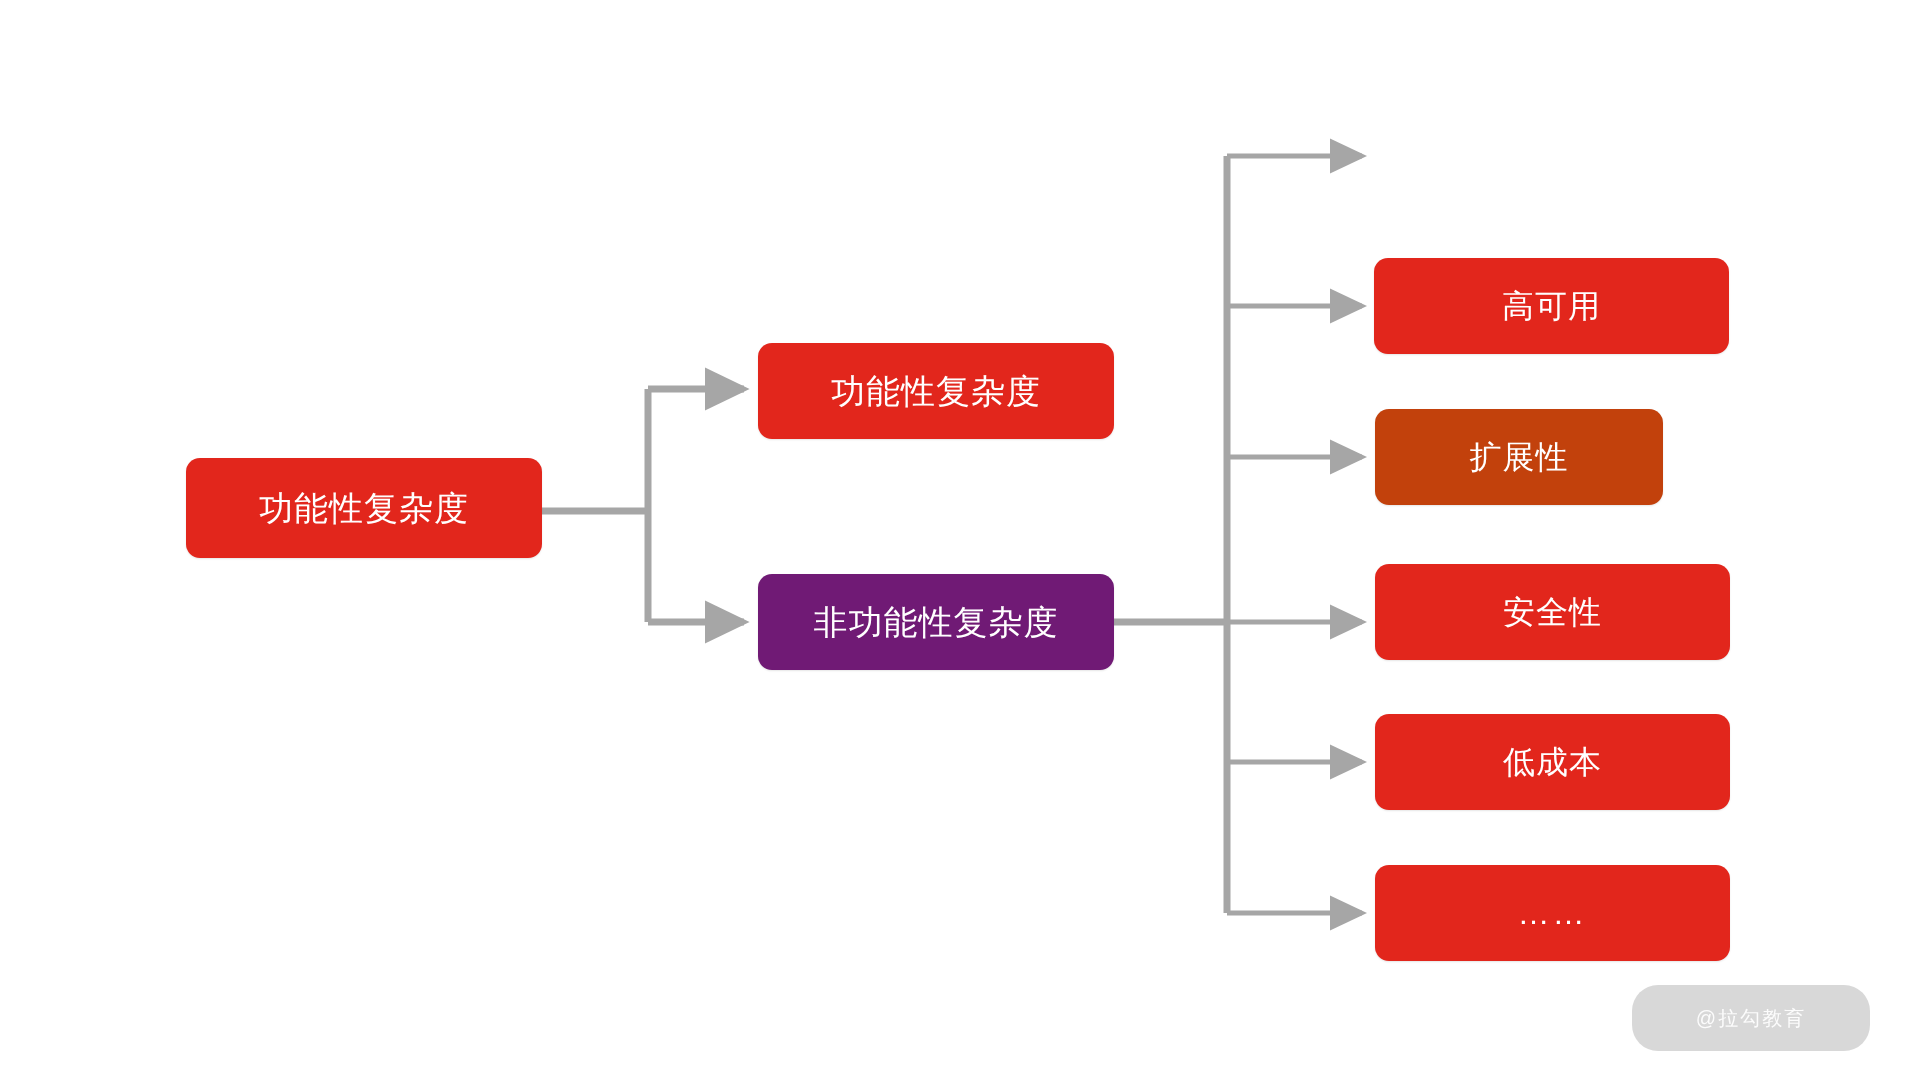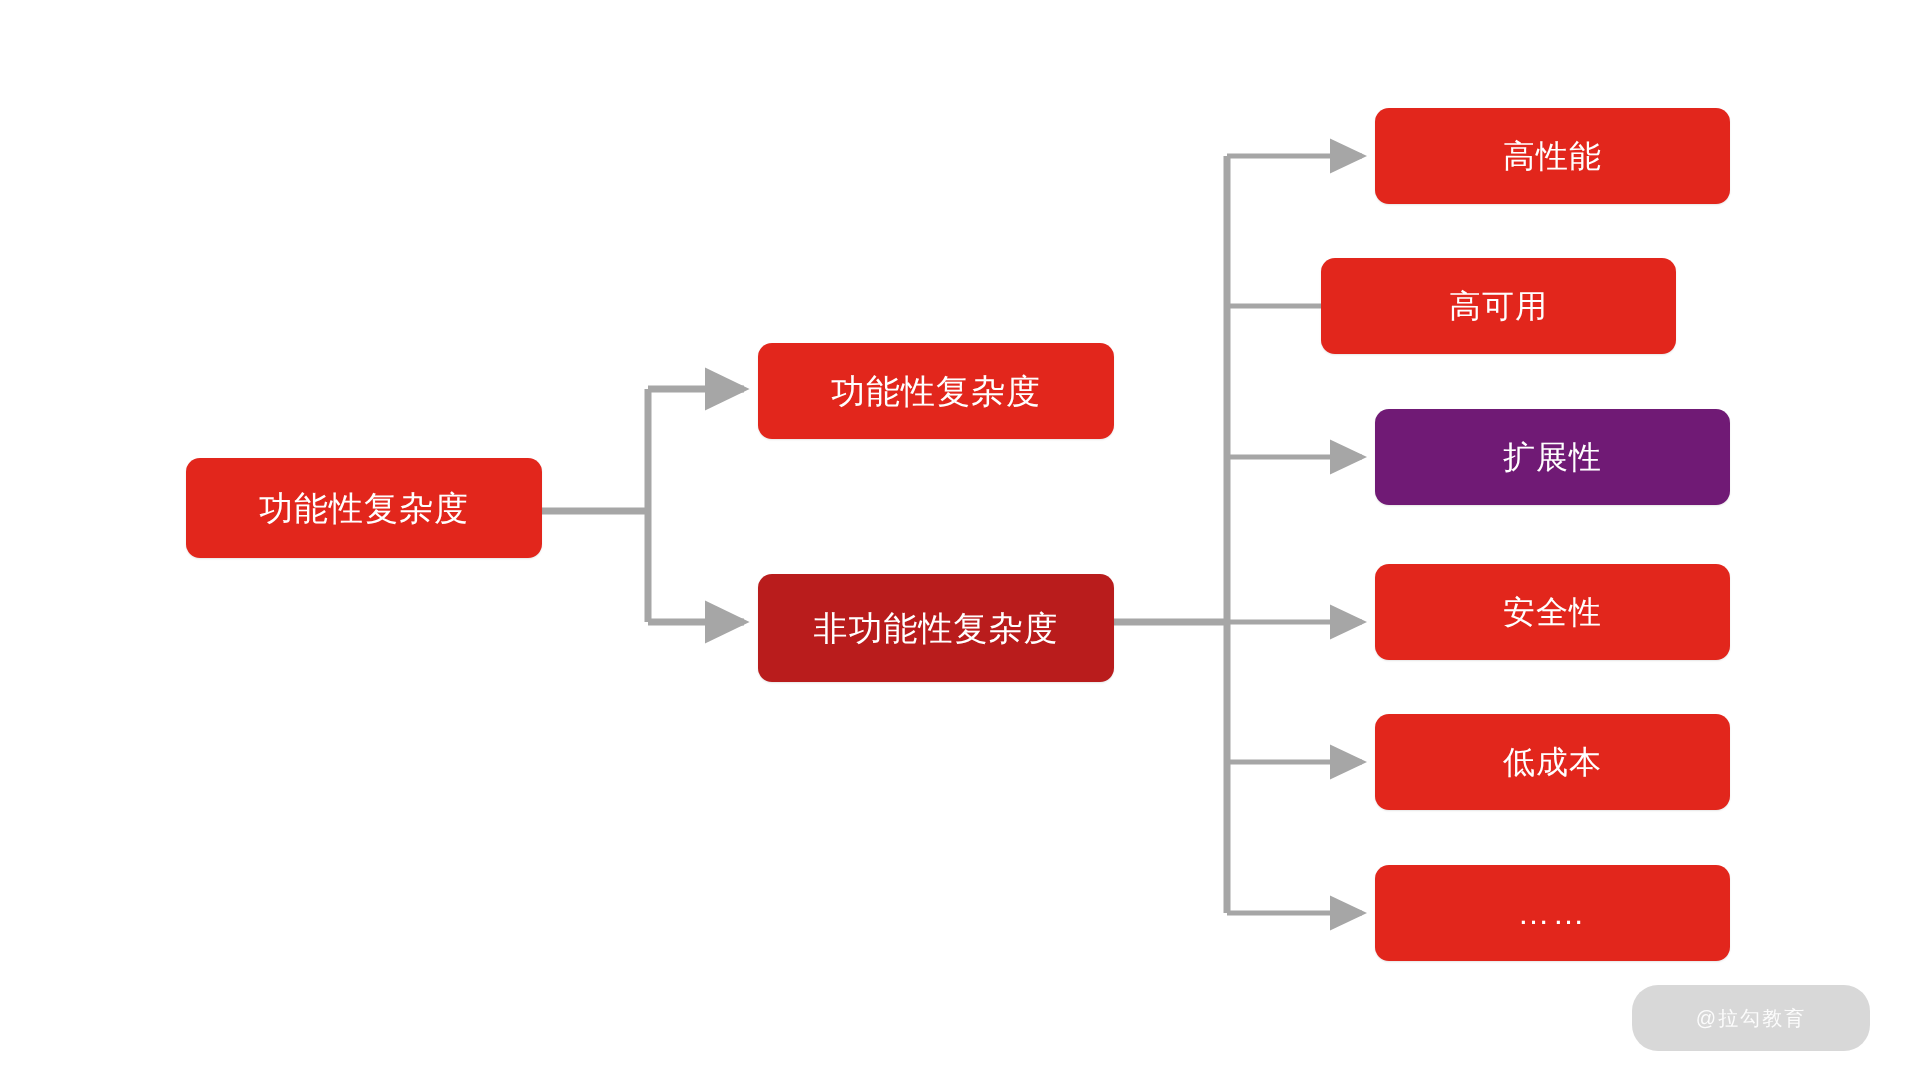--- a/index.html
+++ b/index.html
@@ -97,24 +97,23 @@
       <path d="M1227,457 L1362,457" marker-end="url(#arrowHeadThin)"></path>
       <path d="M1227,622 L1362,622" marker-end="url(#arrowHeadThin)"></path>
       <path d="M1227,762 L1362,762" marker-end="url(#arrowHeadThin)"></path>
       <path d="M1227,913 L1362,913" marker-end="url(#arrowHeadThin)"></path>
     </g>
   </svg>
 
   <div class="node node-root" style="left: 186px; top: 458px; width: 356px; height: 100px; background: rgb(226, 38, 28); color: rgb(255, 255, 255);">功能性复杂度</div>
 
   <div class="node node-mid" style="left: 758px; top: 343px; width: 356px; height: 96px; background: rgb(226, 38, 28); color: rgb(255, 255, 255);">功能性复杂度</div>
-  <div class="node node-mid" style="left: 758px; top: 574px; width: 356px; height: 108px; background: #b91c1c; color: rgb(255, 255, 255);">非功能性复杂度</div>
+  <div class="node node-mid" style="left: 758px; top: 574px; width: 356px; height: 96px; background: #701a75; color: rgb(255, 255, 255);">非功能性复杂度</div>
 
-  <div class="node node-leaf" style="left: 1375px; top: 108px; width: 355px; height: 96px; background: rgb(226, 38, 28); color: rgb(255, 255, 255);">高性能</div>
-  <div class="node node-leaf" style="left: 1321px; top: 258px; width: 355px; height: 96px; background: rgb(226, 38, 28); color: rgb(255, 255, 255);">高可用</div>
-  <div class="node node-leaf" style="left: 1375px; top: 409px; width: 355px; height: 96px; background: #701a75; color: rgb(255, 255, 255);">扩展性</div>
+  <div class="node node-leaf" style="left: 1374px; top: 258px; width: 355px; height: 96px; background: rgb(226, 38, 28); color: rgb(255, 255, 255);">高可用</div>
+  <div class="node node-leaf" style="left: 1375px; top: 409px; width: 288px; height: 96px; background: #c2410c; color: rgb(255, 255, 255);">扩展性</div>
   <div class="node node-leaf" style="left: 1375px; top: 714px; width: 355px; height: 96px; background: rgb(226, 38, 28); color: rgb(255, 255, 255);">低成本</div>
   <div class="node node-leaf" style="left: 1375px; top: 564px; width: 355px; height: 96px; background: rgb(226, 38, 28); color: rgb(255, 255, 255);">安全性</div>
   <div class="node node-leaf node-ellipsis" style="left: 1375px; top: 865px; width: 355px; height: 96px; background: rgb(226, 38, 28); color: rgb(255, 255, 255);">……</div>
 
   <div id="watermark" style="left: 1632px; top: 985px; width: 238px; height: 66px;">@拉勾教育</div>
 
 </div>
 
 </body></html>

